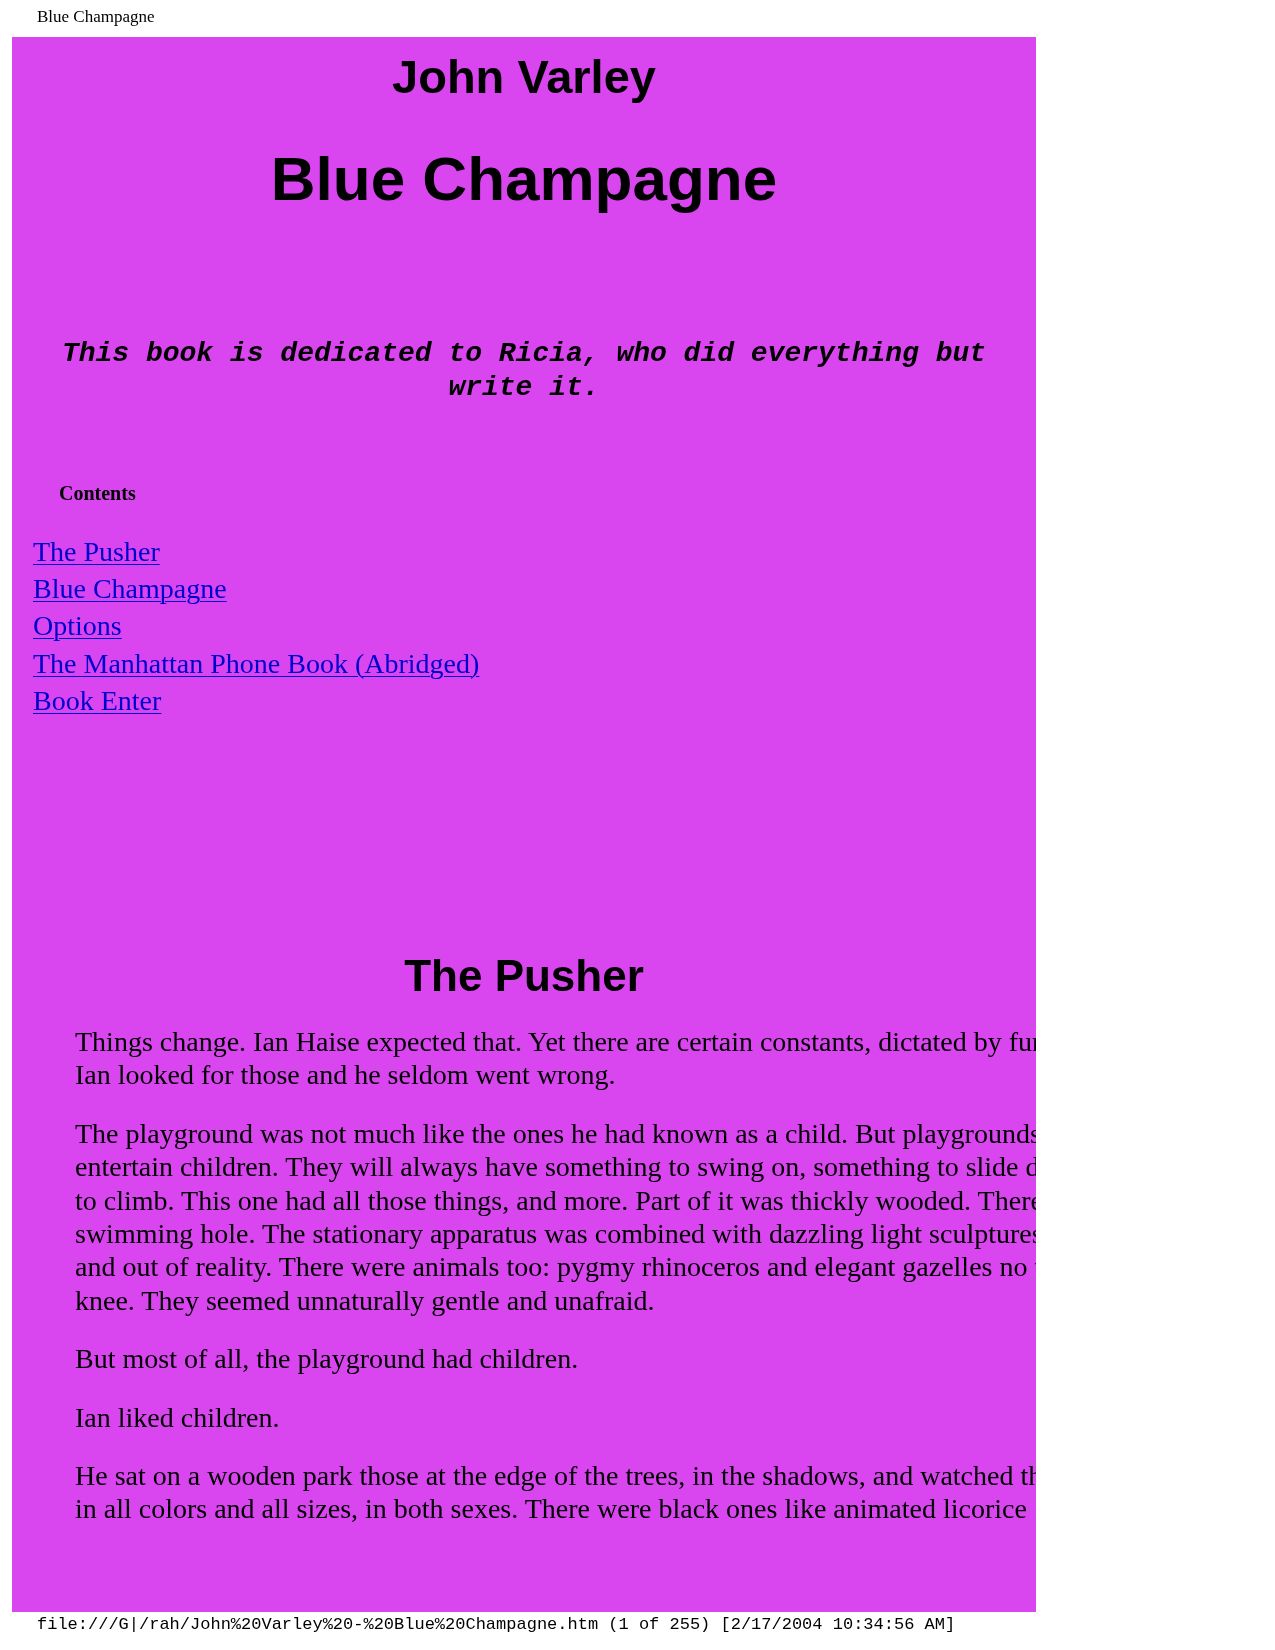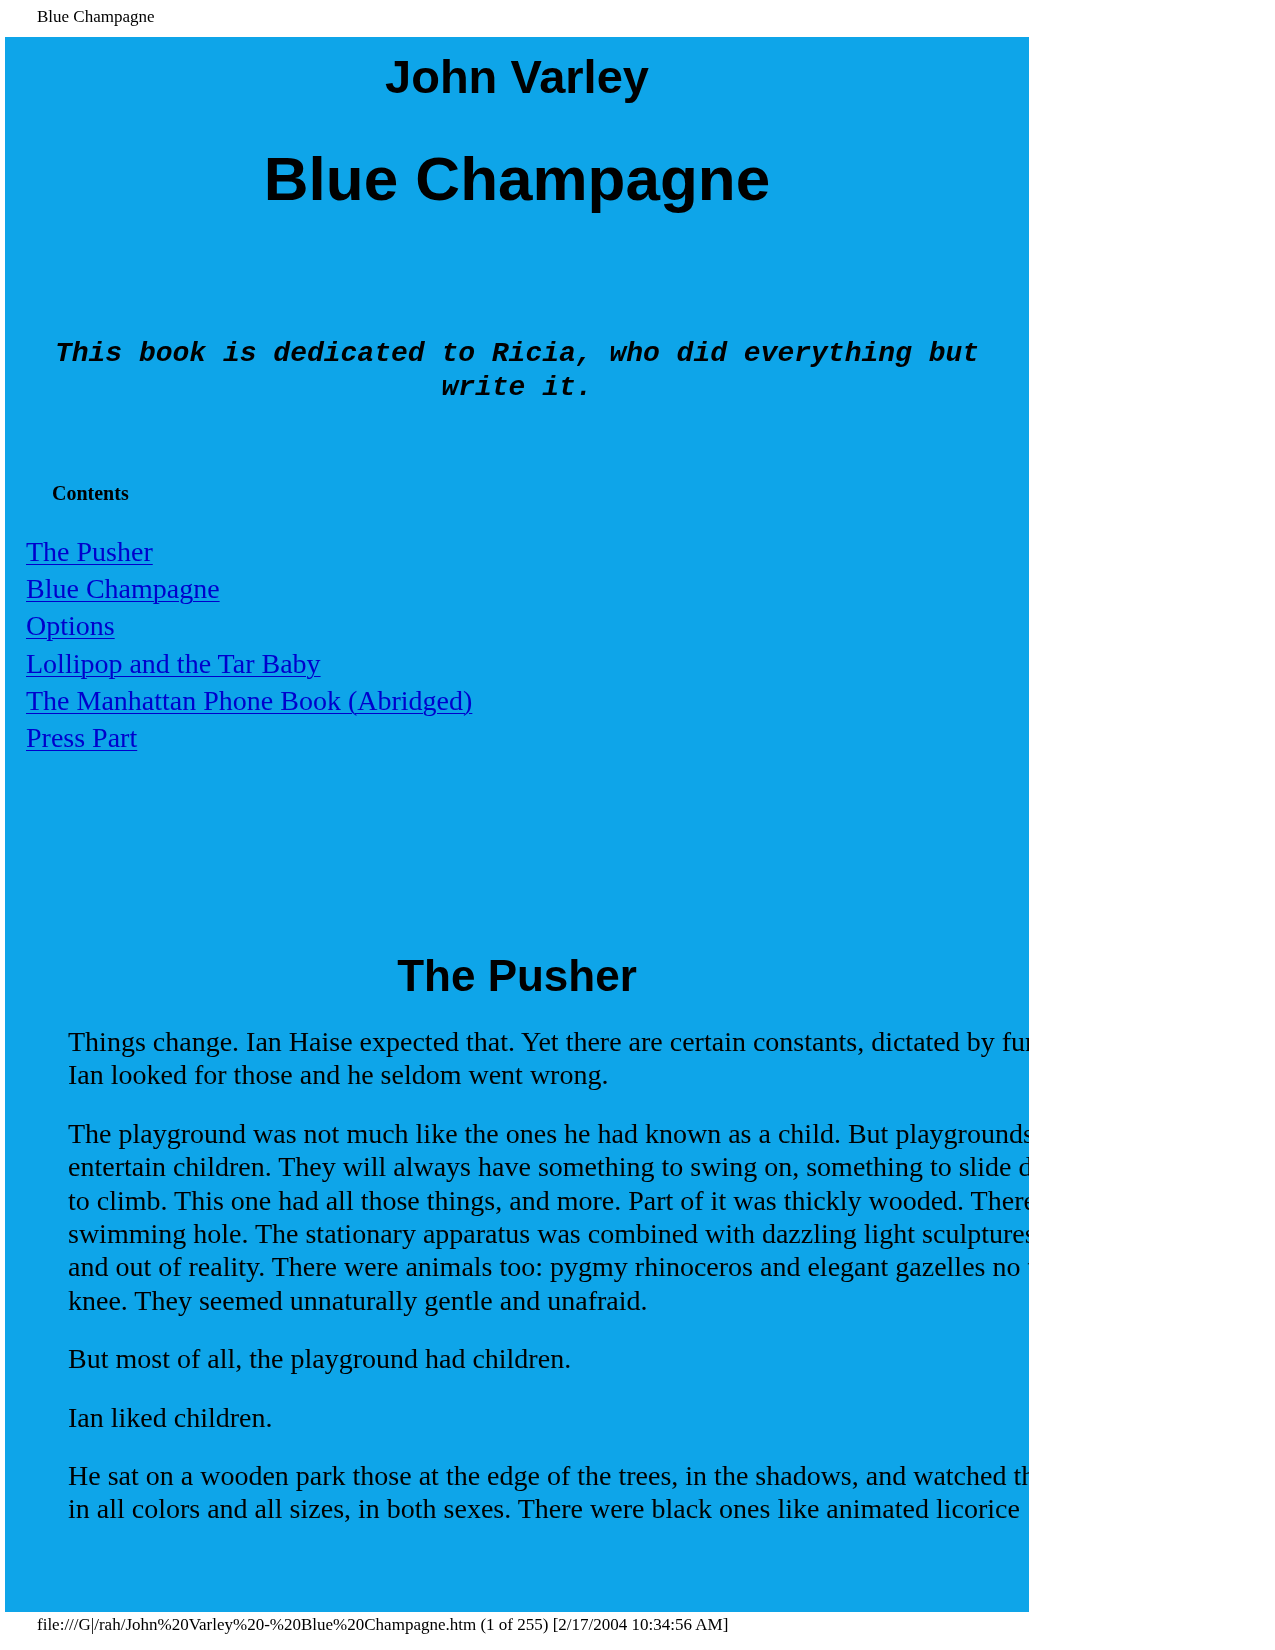--- a/index.html
+++ b/index.html
@@ -19,25 +19,25 @@
     position: absolute;
     left: 37px;
     top: 6px;
     font-family: "Liberation Serif", serif;
     font-size: 17px;
     line-height: 22px;
     color: #000;
   }
   .page {
     position: absolute;
-    left: 5px;
+    left: 12px;
     top: 37px;
     width: 1024px;
     height: 1575px;
-    background: #0ea5e9;
+    background: #d946ef;
     overflow: hidden;
   }
   .author {
     position: absolute;
     left: 0; right: 0;
     top: 12px;
     text-align: center;
     font-family: "Liberation Sans", sans-serif;
     font-weight: bold;
     font-size: 47px;
@@ -115,21 +115,21 @@
   }
   .chapter-body p {
     font-size: 28px;
     line-height: 33.4px;
     margin: 0 0 25px 16px;
   }
   .print-footer {
     position: absolute;
     left: 37px;
     top: 1614px;
-    font-family: Liberation Serif, serif;
+    font-family: Liberation Mono, monospace;
     font-size: 17px;
     line-height: 22px;
     color: #000;
     text-align: right;
   }
 </style>
 </head>
 <body>
 
 <div class="print-header">Blue Champagne</div>
@@ -137,23 +137,22 @@
 <div class="page">
   <h2 class="author">John Varley</h2>
   <h1 class="book-title">Blue Champagne</h1>
   <h3 class="dedication">This book is dedicated to Ricia, who did everything but write it.</h3>
   <h4 class="contents-heading">Contents</h4>
 
   <ul class="toc">
     <li><a href="#">The Pusher</a></li>
     <li><a href="#">Blue Champagne</a></li>
     <li><a href="#">Options</a></li>
-    <li><a href="#">Lollipop and the Tar Baby</a></li>
     <li><a href="#">The Manhattan Phone Book (Abridged)</a></li>
-    <li><a href="#">Press Part</a></li>
+    <li><a href="#">Book Enter</a></li>
   </ul>
 
   <h2 class="chapter-title">The Pusher</h2>
 
   <div class="chapter-body">
     <p>Things change. Ian Haise expected that. Yet there are certain constants, dictated by function and use. Ian looked for those and he seldom went wrong.</p>
     <p>The playground was not much like the ones he had known as a child. But playgrounds are built to entertain children. They will always have something to swing on, something to slide down, something to climb. This one had all those things, and more. Part of it was thickly wooded. There was a swimming hole. The stationary apparatus was combined with dazzling light sculptures that darted in and out of reality. There were animals too: pygmy rhinoceros and elegant gazelles no taller than your knee. They seemed unnaturally gentle and unafraid.</p>
     <p>But most of all, the playground had children.</p>
     <p>Ian liked children.</p>
     <p>He sat on a wooden park those at the edge of the trees, in the shadows, and watched them. They came in all colors and all sizes, in both sexes. There were black ones like animated licorice</p>

